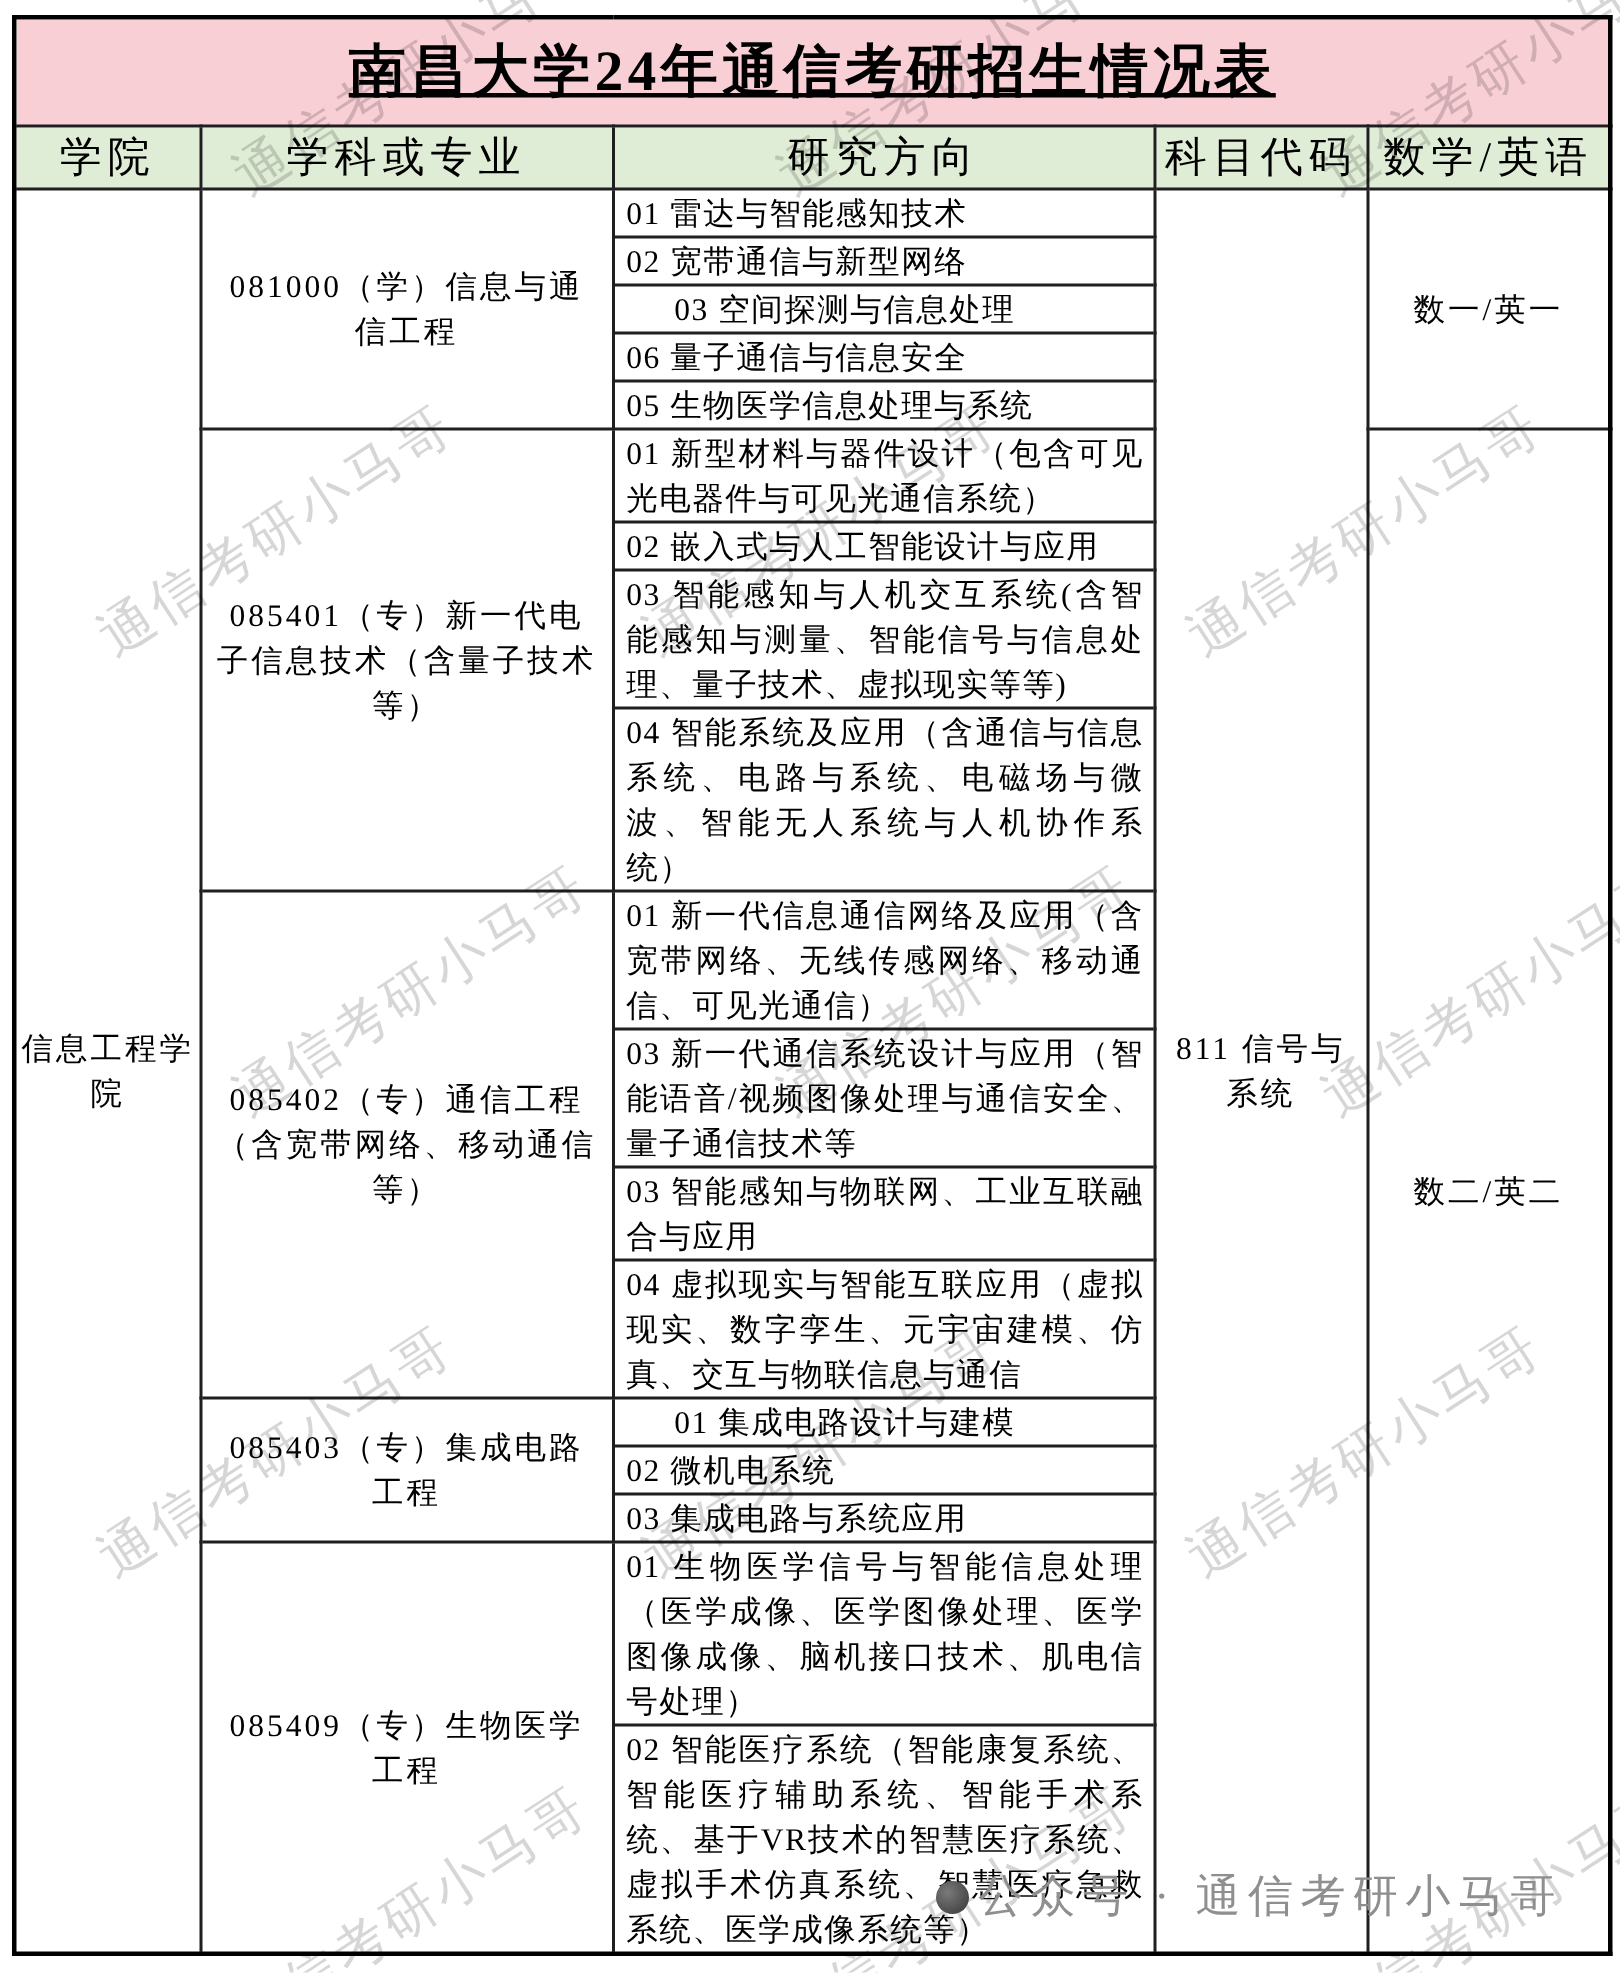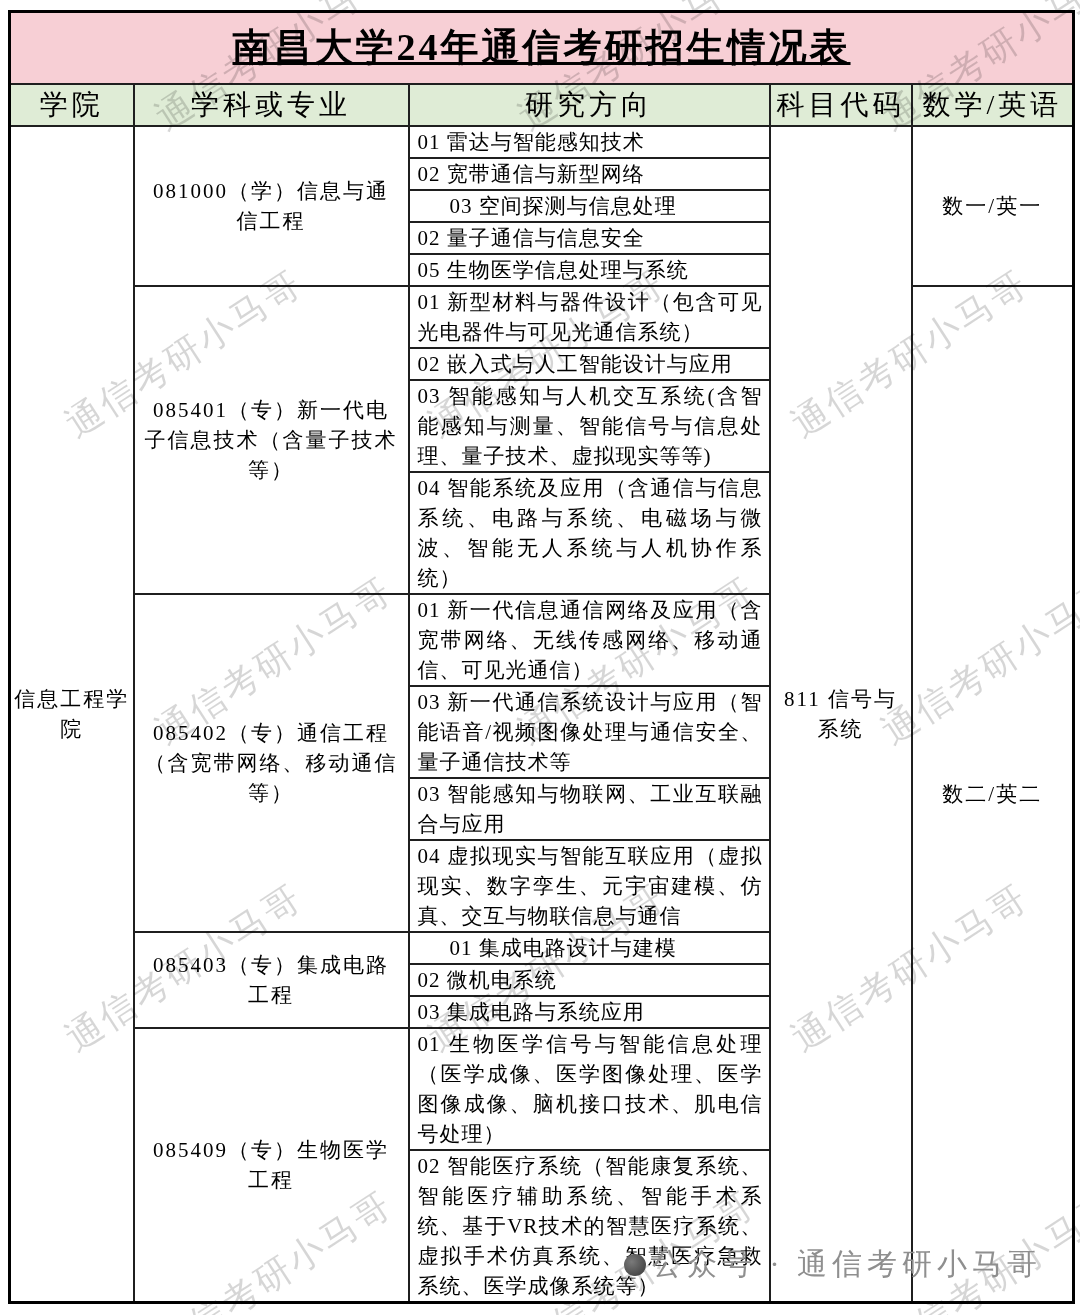--- a/index.html
+++ b/index.html
@@ -82,21 +82,21 @@
           <td rowspan="18" class="subject">811 信号与系统</td>
           <td rowspan="5" class="math">数一/英一</td>
         </tr>
         <tr>
           <td class="direction" style="height: 28px;">02 宽带通信与新型网络</td>
         </tr>
         <tr>
           <td class="direction" style="height: 28px; padding-left: 40px;">03 空间探测与信息处理</td>
         </tr>
         <tr>
-          <td class="direction" style="height: 28px;">02 量子通信与信息安全</td>
+          <td class="direction" style="height: 28px;">06 量子通信与信息安全</td>
         </tr>
         <tr>
           <td class="direction" style="height: 28px;">05 生物医学信息处理与系统</td>
         </tr>
         <tr>
           <td rowspan="4" class="program">085401（专）新一代电子信息技术（含量子技术等）</td>
           <td class="direction multi" style="height: 58px;">01 新型材料与器件设计（包含可见光电器件与可见光通信系统）</td>
           <td rowspan="13" class="math">数二/英二</td>
         </tr>
         <tr>

